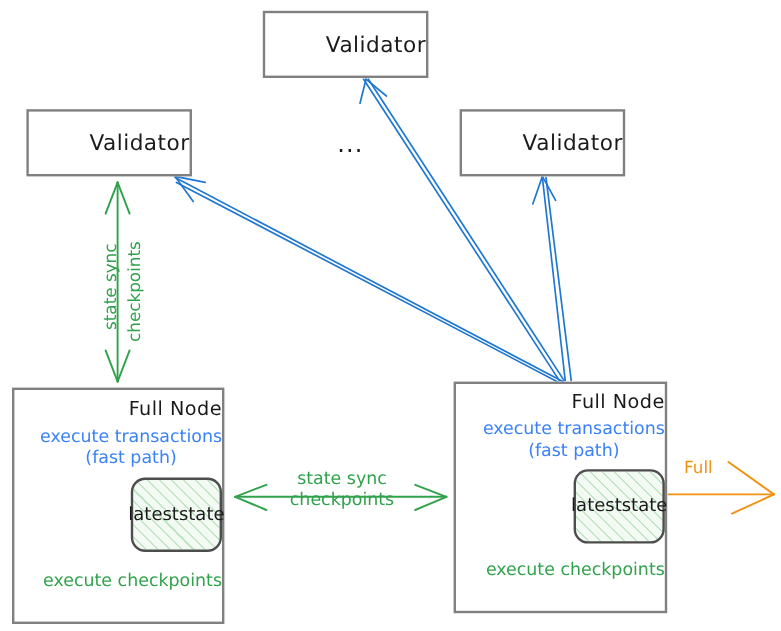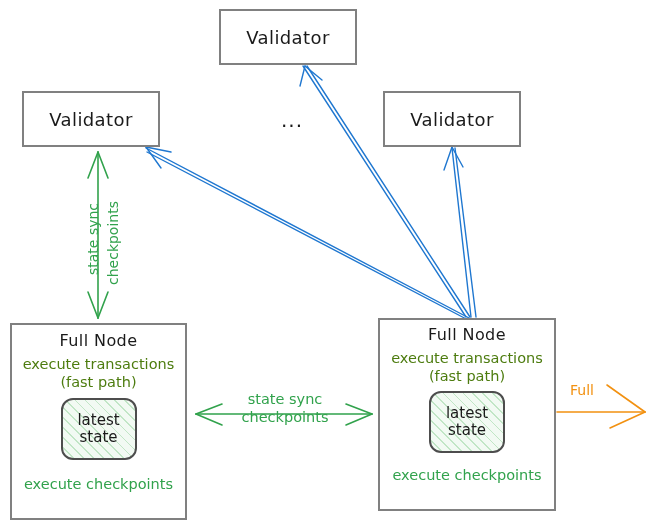--- a/index.html
+++ b/index.html
@@ -23,21 +23,21 @@
     height: 526px;
     overflow: visible;
   }
   .node-box {
     position: absolute;
     box-sizing: border-box;
     border: 2px solid #808080;
     background: #ffffff;
     display: flex;
     flex-direction: column;
-    align-items: center;
+    align-items: flex-end;
   }
   .validator-box {
     justify-content: center;
   }
   .validator-label {
     font-family: "DejaVu Sans", sans-serif;
     font-size: 18px;
     color: #1a1a1a;
     letter-spacing: 0.4px;
     white-space: nowrap;
@@ -45,21 +45,21 @@
   .fullnode-title {
     font-family: "DejaVu Sans", sans-serif;
     font-size: 16px;
     color: #1a1a1a;
     letter-spacing: 0.4px;
     white-space: nowrap;
   }
   .blue-text {
     font-family: "DejaVu Sans", sans-serif;
     font-size: 14.5px;
-    color: #4d7c0f;
+    color: #3b82f6;
     text-align: center;
     line-height: 1.25;
     white-space: nowrap;
   }
   .green-text {
     font-family: "DejaVu Sans", sans-serif;
     font-size: 14.5px;
     color: #31a24c;
     text-align: center;
     white-space: nowrap;
@@ -70,21 +70,21 @@
     border-radius: 12px;
     background-color: #f2faf3;
     background-image: repeating-linear-gradient(
       45deg,
       rgba(120, 200, 130, 0.40) 0px,
       rgba(120, 200, 130, 0.40) 1.2px,
       rgba(255, 255, 255, 0) 1.2px,
       rgba(255, 255, 255, 0) 7px
     );
     display: flex;
-    flex-direction: column;
+    flex-direction: row;
     align-items: center;
     justify-content: center;
   }
   .state-line {
     font-family: "DejaVu Sans", sans-serif;
     font-size: 15px;
     color: #1a1a1a;
     line-height: 1.18;
     white-space: nowrap;
   }

